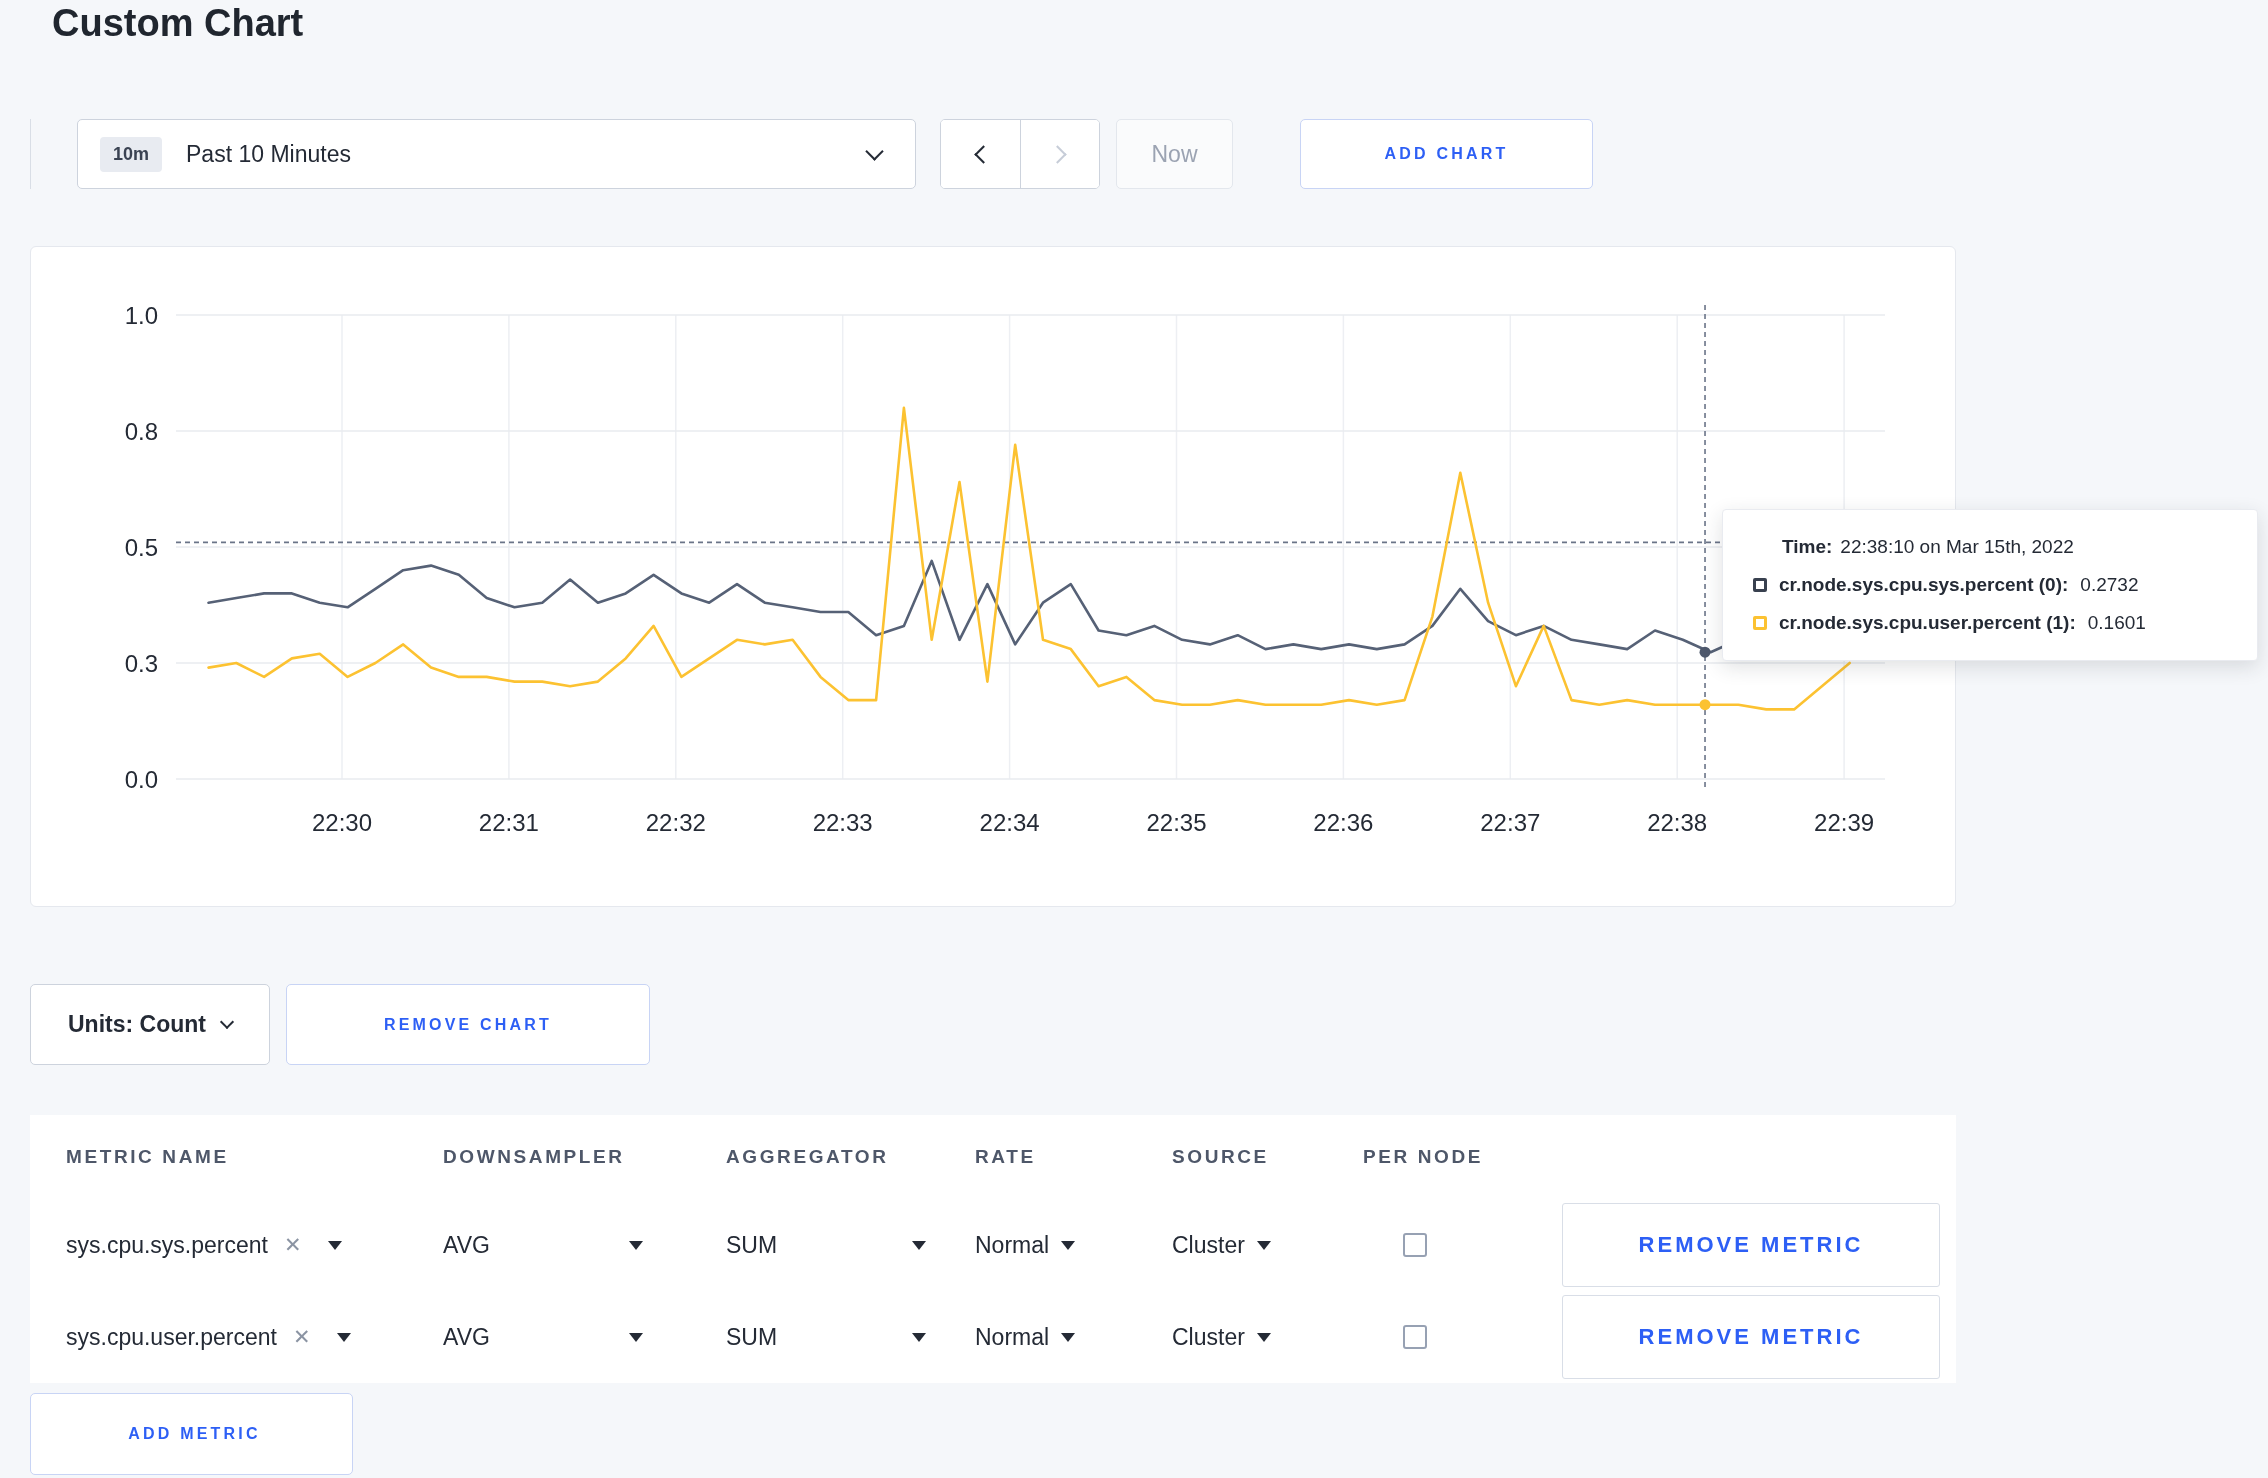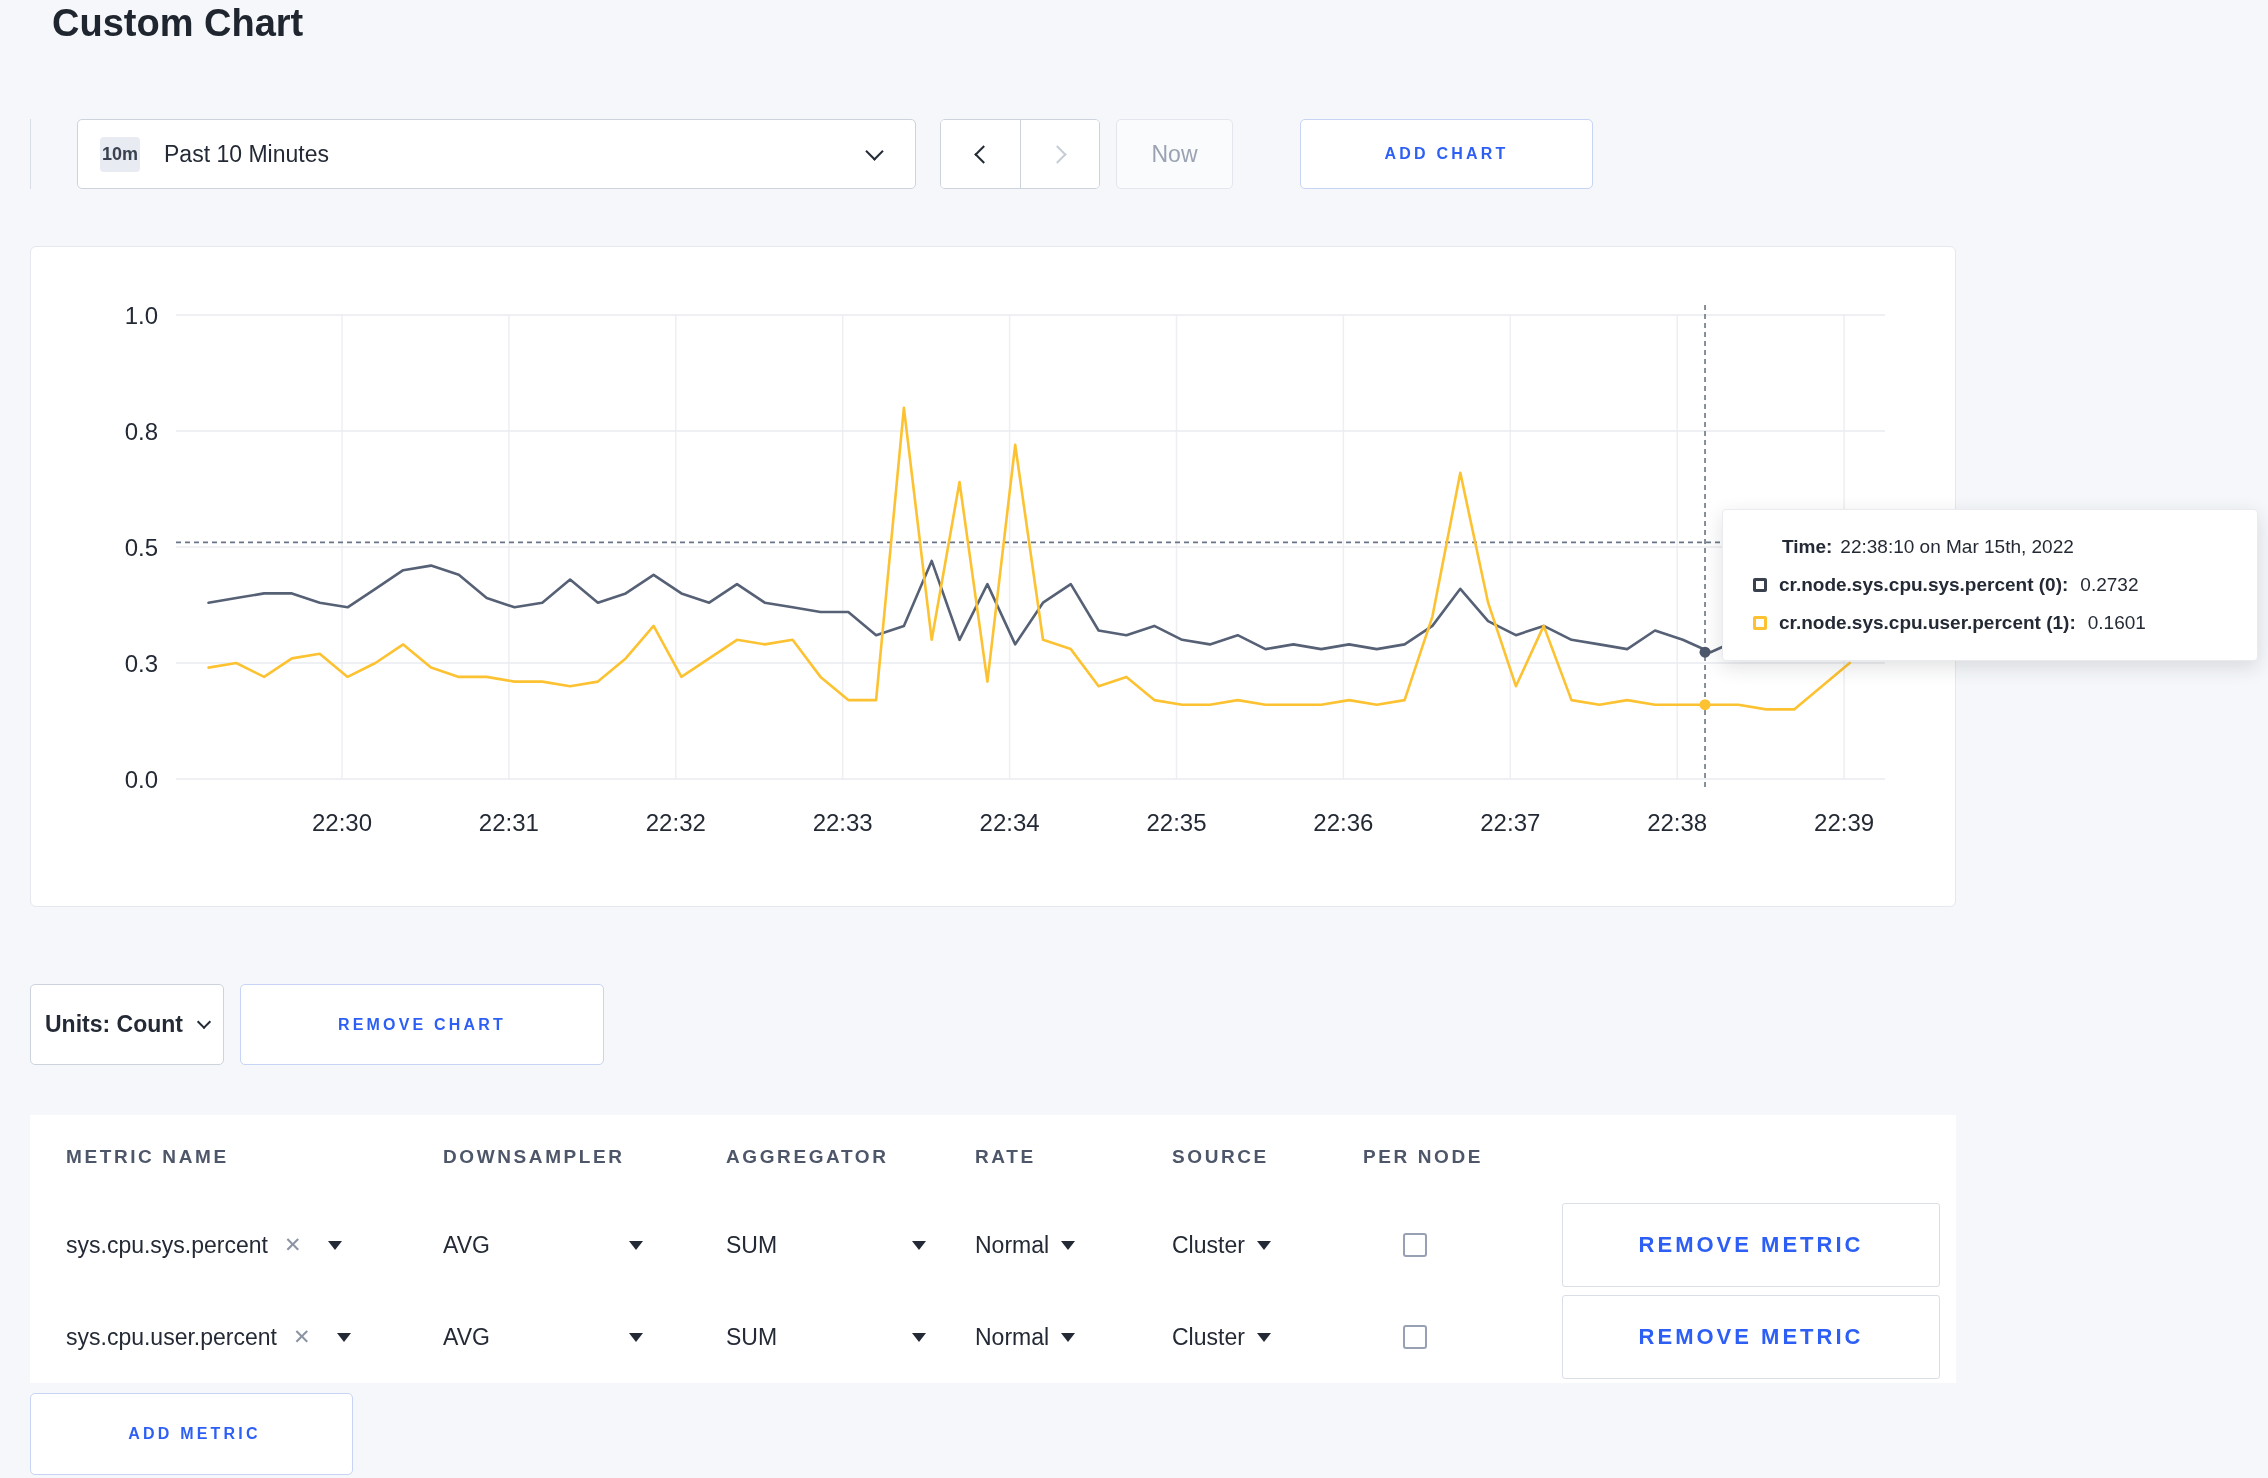--- a/index.html
+++ b/index.html
@@ -8,21 +8,21 @@
   .page{position:relative;width:2268px;height:1478px;overflow:hidden;}
 
   
   .page-title{position:absolute;left:52px;top:2px;font-size:38px;font-weight:700;color:#20262f;margin:0;}
 
   
   .toolbar{position:absolute;left:30px;top:119px;height:70px;display:flex;align-items:stretch;}
   .toolbar-divider{width:1px;background:#d9dee6;}
   .range-select{margin-left:46px;width:839px;background:#fff;border:1px solid var(--border);border-radius:5px;
     display:flex;align-items:center;padding:0 34px 0 22px;cursor:pointer;}
-  .range-badge{background:#e8ebf1;border-radius:4px;padding:7px 2px;font-size:18px;font-weight:700;color:#3a4252;}
+  .range-badge{background:#e8ebf1;border-radius:4px;padding:7px 13px;font-size:18px;font-weight:700;color:#3a4252;}
   .range-label{margin-left:24px;font-size:23px;}
   .range-select .chev{margin-left:auto;}
 
   .chev{display:inline-block;width:13px;height:13px;border-right:2.5px solid var(--ink);border-bottom:2.5px solid var(--ink);}
   .chev-down{transform:rotate(45deg);margin-top:-6px;}
   .chev-left{transform:rotate(135deg);margin-left:5px;}
   .chev-right{transform:rotate(-45deg);margin-right:5px;}
   .chev.light{border-color:#c7cdd8;}
   .chev.small{width:10px;height:10px;border-width:2px;}
 
@@ -49,21 +49,21 @@
     box-shadow:0 6px 20px rgba(36,42,53,.14);padding:26px 30px;display:flex;flex-direction:column;gap:16px;
     font-size:19px;z-index:5;}
   .tt-time{margin-left:29px;}
   .tt-row{display:flex;align-items:center;gap:12px;}
   .tt-label{font-weight:700;}
   .tt-time .tt-value{margin-left:8px;margin-top:48px;}
   .swatch{width:14px;height:14px;border:3px solid;border-radius:2px;background:#fff;flex:none;}
 
   
   .chart-controls{position:absolute;left:30px;top:984px;display:flex;align-items:stretch;height:81px;}
-  .units-btn{display:flex;align-items:center;gap:16px;padding:0 14px;background:#fff;border:1px solid var(--border);
+  .units-btn{display:flex;align-items:center;gap:16px;padding:0 37px;background:#fff;border:1px solid var(--border);
     border-radius:5px;font-family:inherit;font-size:23px;font-weight:700;color:var(--ink);cursor:pointer;}
   .remove-chart{margin-left:16px;width:364px;}
 
   
   .metrics-card{position:absolute;left:30px;top:1115px;width:1926px;background:#fff;}
   .m-grid{display:grid;grid-template-columns:377px 283px 249px 197px 191px 192px 1fr;align-items:center;padding-left:36px;}
   .m-header{height:84px;}
   .m-header span{font-size:19px;font-weight:700;letter-spacing:2.6px;color:#4e5769;}
   .m-row{height:92px;}
   .m-row .cell{font-size:23px;display:flex;align-items:center;}

